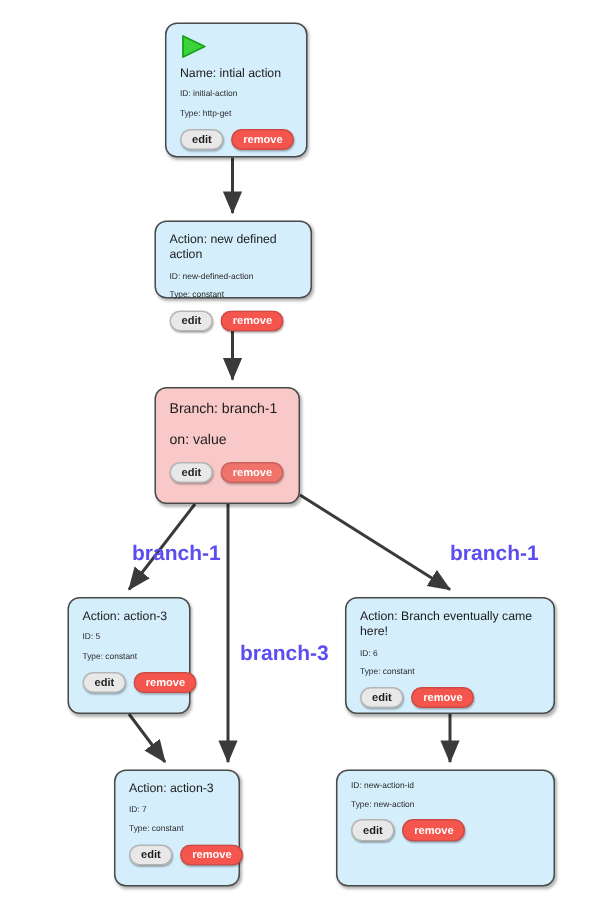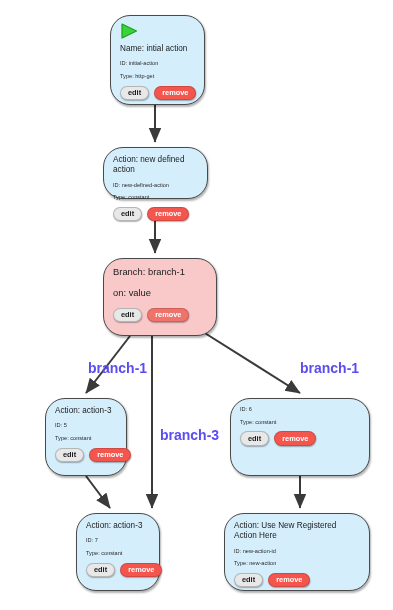--- a/index.html
+++ b/index.html
@@ -25,21 +25,21 @@
     left: 0;
     top: 0;
     width: 393px;
     height: 610px;
     pointer-events: none;
   }
   .node {
     position: absolute;
     box-sizing: border-box;
     border: 1.4px solid #4a4a4a;
-    border-radius: 20px;
+    border-radius: 8px;
     padding: 7px 9px 8px 9px;
     box-shadow: 1px 1.5px 2px rgba(0,0,0,0.30);
   }
   .node-action {
     background: #d4eefc;
   }
   .node-branch {
     background: #f9c9c9;
   }
   .play-icon {
@@ -139,60 +139,60 @@
   <div class="node node-action" style="left:103px; top:147px; width:105px; height:52px;">
     <div class="node-title">Action: new defined action</div>
     <div class="node-meta">ID: new-defined-action</div>
     <div class="node-meta">Type: constant</div>
     <div class="btn-row">
       <span class="btn btn-edit">edit</span>
       <span class="btn btn-remove">remove</span>
     </div>
   </div>
 
-  <div class="node node-branch" style="left:103px; top:258px; width:114px; height:78px;">
+  <div class="node node-branch" style="left:103px; top:258px; width:97px; height:78px;">
     <div class="node-title">Branch: branch-1</div>
     <div class="node-title">on: value</div>
     <div class="btn-row">
       <span class="btn btn-edit">edit</span>
       <span class="btn btn-remove">remove</span>
     </div>
   </div>
 
   <div class="node node-action" style="left:45px; top:398px; width:82px; height:78px;">
     <div class="node-title">Action: action-3</div>
     <div class="node-meta">ID: 5</div>
     <div class="node-meta">Type: constant</div>
     <div class="btn-row">
       <span class="btn btn-edit">edit</span>
       <span class="btn btn-remove">remove</span>
     </div>
   </div>
 
   <div class="node node-action" style="left:230px; top:398px; width:140px; height:78px;">
+    <div class="node-title">Action: Branch eventually came here!</div>
     <div class="node-meta">ID: 6</div>
     <div class="node-meta">Type: constant</div>
     <div class="btn-row">
       <span class="btn btn-edit">edit</span>
       <span class="btn btn-remove">remove</span>
     </div>
   </div>
 
   <div class="node node-action" style="left:76px; top:513px; width:84px; height:78px;">
     <div class="node-title">Action: action-3</div>
     <div class="node-meta">ID: 7</div>
     <div class="node-meta">Type: constant</div>
     <div class="btn-row">
       <span class="btn btn-edit">edit</span>
       <span class="btn btn-remove">remove</span>
     </div>
   </div>
 
   <div class="node node-action" style="left:224px; top:513px; width:146px; height:78px;">
-    <div class="node-title">Action: Use New Registered Action Here</div>
     <div class="node-meta">ID: new-action-id</div>
     <div class="node-meta">Type: new-action</div>
     <div class="btn-row">
       <span class="btn btn-edit">edit</span>
       <span class="btn btn-remove">remove</span>
     </div>
   </div>
 
   <div class="branch-label" style="left:88px; top:360px;">branch-1</div>
   <div class="branch-label" style="left:300px; top:360px;">branch-1</div>

